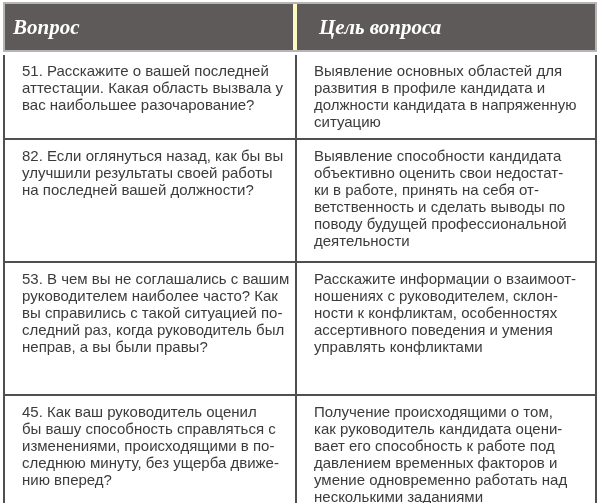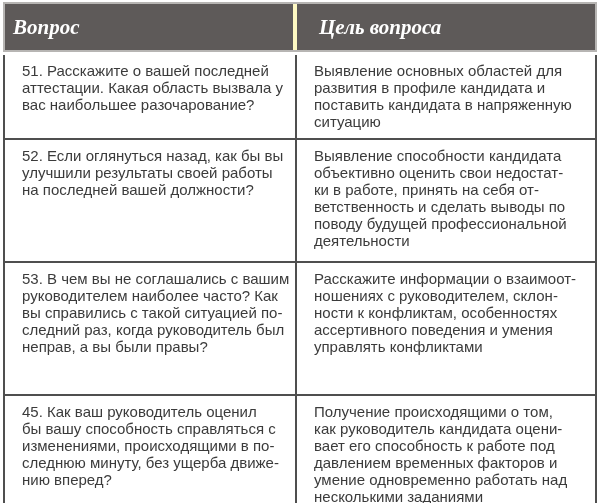--- a/index.html
+++ b/index.html
@@ -80,25 +80,25 @@
   </div>
 
   <table class="qa-table">
     <tbody>
       <tr class="row-0">
         <td class="cell-question">51. Расскажите о вашей последней
 аттестации. Какая область вызвала у
 вас наибольшее разочарование?</td>
         <td class="cell-purpose">Выявление основных областей для
 развития в профиле кандидата и
-поставить кандидата в напряженную
+должности кандидата в напряженную
 ситуацию</td>
       </tr>
       <tr class="row-1">
-        <td class="cell-question">52. Если оглянуться назад, как бы вы
+        <td class="cell-question">82. Если оглянуться назад, как бы вы
 улучшили результаты своей работы
 на последней вашей должности?</td>
         <td class="cell-purpose">Выявление способности кандидата
 объективно оценить свои недостат-
 ки в работе, принять на себя от-
 ветственность и сделать выводы по
 поводу будущей профессиональной
 деятельности</td>
       </tr>
       <tr class="row-2">

